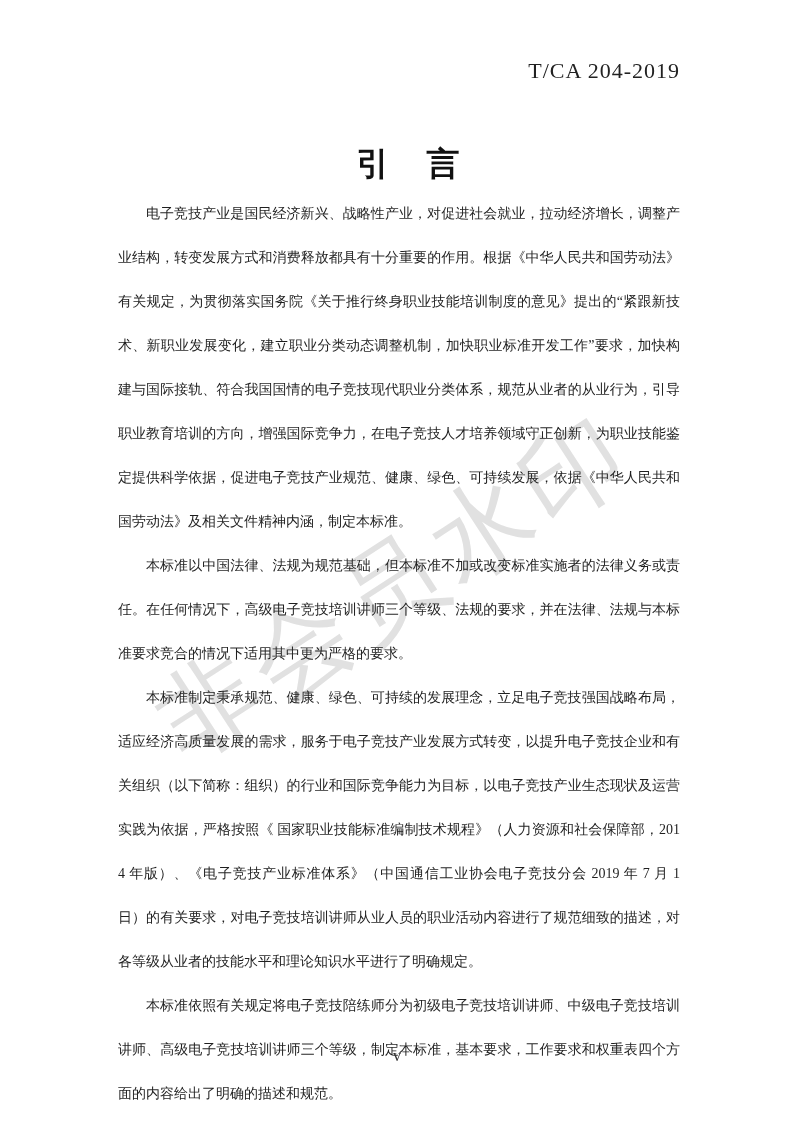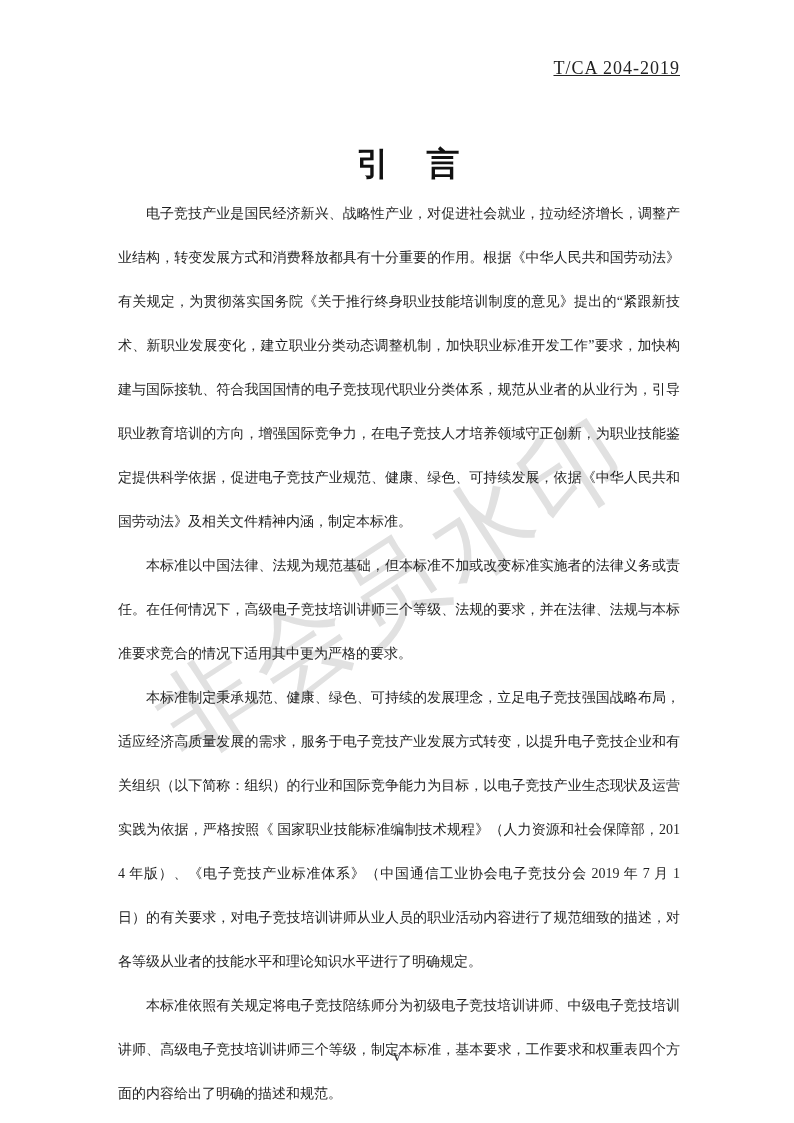--- a/index.html
+++ b/index.html
@@ -16,25 +16,24 @@
     margin: 0 auto;
     background: var(--page-bg);
     font-family: "Liberation Serif", "DejaVu Serif", serif;
     color: var(--text-color);
     overflow: hidden;
   }
   .doc-number {
     position: absolute;
     top: 58px;
     right: 114px;
-    font-size: 18px;
+    font-size: 22px;
     letter-spacing: 1px;
     color: #222;
     z-index: 2;
-    text-decoration: underline;
   }
   .doc-title {
     position: absolute;
     top: 120px;
     left: 0;
     width: 100%;
     text-align: center;
     font-size: 33px;
     font-weight: bold;
     letter-spacing: 2px;

